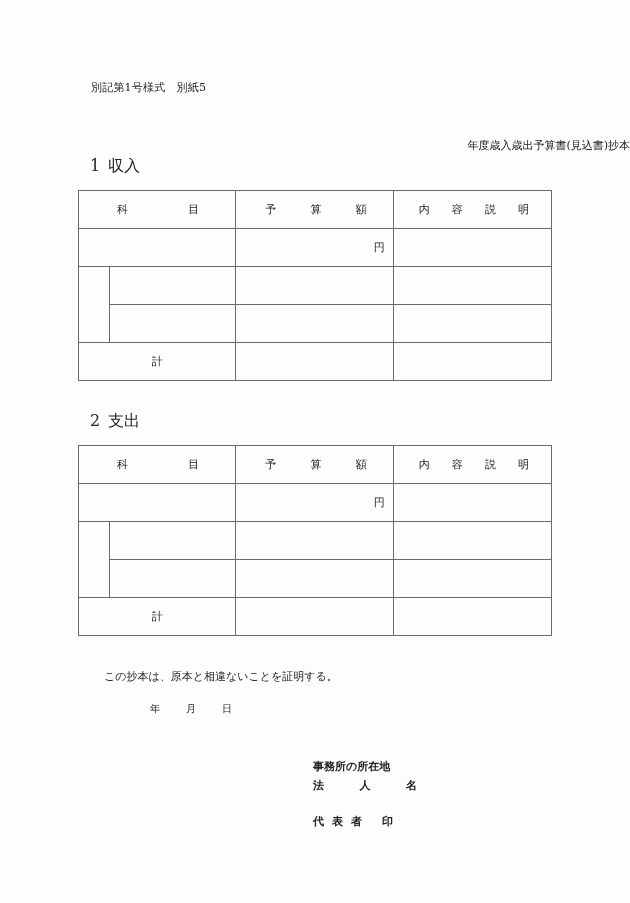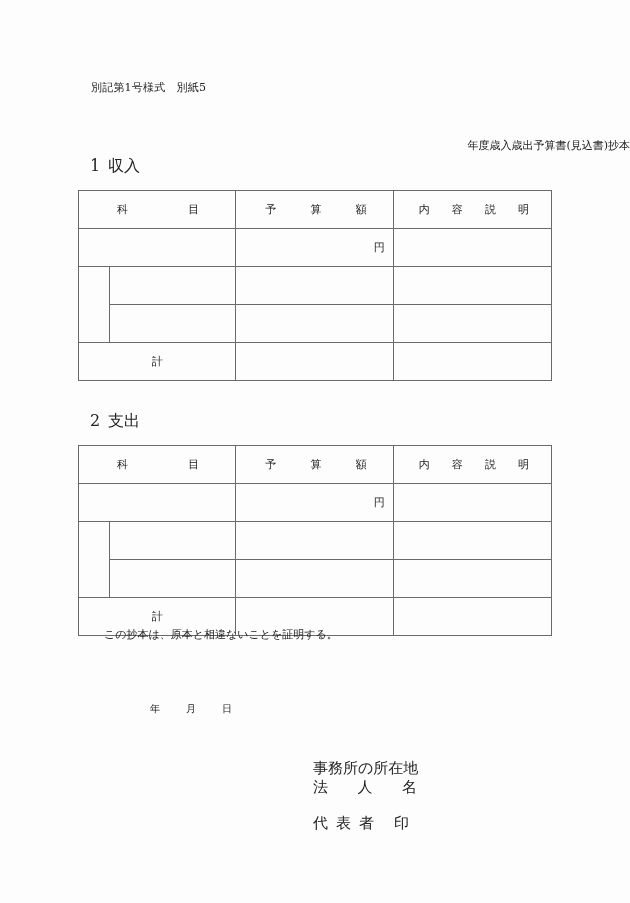--- a/index.html
+++ b/index.html
@@ -24,24 +24,24 @@
   .col-amt { width: 157px; }
   .col-desc { width: 158px; }
 
   .spread { display: flex; justify-content: space-between; box-sizing: border-box; }
   .h-subject { padding: 0 36px 0 38px; }
   .h-amount { padding: 0 26px 0 29px; }
   .h-desc { padding: 0 22px 0 25px; }
   .yen { text-align: right; padding-right: 8px !important; }
   .total-label { text-align: center; padding-right: 0; }
 
-  .cert { left: 104px; top: 627px; font-size: 11px; }
+  .cert { left: 104px; top: 669px; font-size: 11px; }
   .date { left: 150px; top: 702px; font-size: 10px; }
   .date span { display: inline-block; }
-  .sig { left: 313px; font-size: 15px; }
+  .sig { left: 313px; font-size: 11px; font-weight: bold; }
   .sig-row { display: flex; width: 104px; justify-content: space-between; }
 </style>
 </head>
 <body>
 
 <div class="abs form-label">別記第1号様式　別紙5</div>
 <div class="abs doc-title">年度歳入歳出予算書(見込書)抄本</div>
 
 <div class="abs sec-head" style="top:156px;">
   <span class="num">1</span><span>収入</span>

